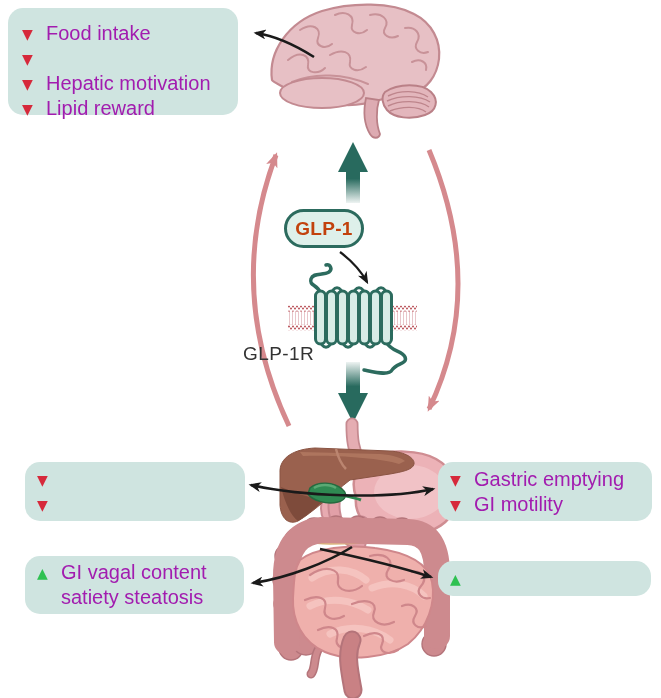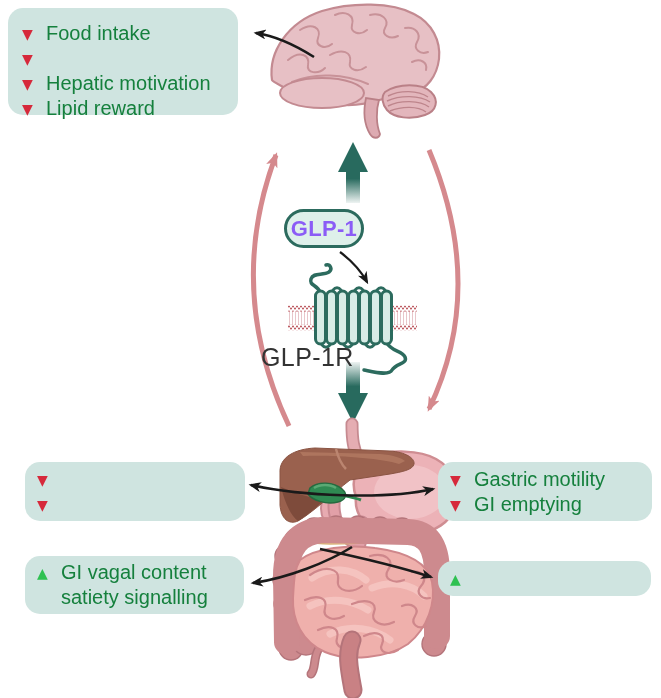--- a/index.html
+++ b/index.html
@@ -5,31 +5,31 @@
   html,body{margin:0;padding:0;background:#fff;}
   .stage{position:relative;width:661px;height:698px;background:#ffffff;overflow:hidden;
          font-family:"Liberation Sans",sans-serif;color:#1c2b2b;}
   .stage svg.art{position:absolute;left:0;top:0;}
   .ebox{position:absolute;background:#cfe4e0;border-radius:15px;box-sizing:border-box;}
   .row{display:flex;align-items:center;height:25px;}
   .tri{width:24px;min-width:24px;font-size:14px;line-height:1;
        font-family:"DejaVu Sans",sans-serif;text-align:left;}
   .tri[data-dir="down"]{color:#d6293b;}
   .tri[data-dir="up"]{color:#2ec151;}
-  .lbl{font-size:20px;line-height:25px;white-space:nowrap;color:#15803d;}
+  .lbl{font-size:20px;line-height:25px;white-space:nowrap;color:#a21caf;}
   #box-brain{left:8px;top:8px;width:230px;height:107px;padding:13px 6px 0 14px;}
   #box-hepatic{left:25px;top:462px;width:220px;height:59px;padding:5px 6px 0 12px;}
   #box-vagal{left:25px;top:556px;width:219px;height:58px;padding:4px 6px 0 12px;}
   #box-gastric{left:438px;top:462px;width:214px;height:59px;padding:5px 6px 0 12px;}
   #box-insulin{left:438px;top:561px;width:213px;height:35px;padding:5px 6px 0 12px;}
   .pill{position:absolute;left:284px;top:209px;width:80px;height:39px;box-sizing:border-box;
         background:#def0ea;border:3.5px solid #2c6b5e;border-radius:21px;
         display:flex;align-items:center;justify-content:center;
-        font-weight:700;font-size:22px;letter-spacing:.3px;color:#8b5cf6;}
-  .rlabel{position:absolute;left:261px;top:343px;font-size:25px;letter-spacing:.4px;color:#333;}
+        font-weight:700;font-size:19px;letter-spacing:.3px;color:#c2410c;}
+  .rlabel{position:absolute;left:243px;top:343px;font-size:19px;letter-spacing:.4px;color:#333;}
 </style>
 </head>
 <body>
 
 <div class="stage">
 
 <svg class="art" width="661" height="698" viewBox="0 0 661 698">
   <defs>
     <marker id="mBlack" viewBox="0 0 10 8" markerWidth="13" markerHeight="10" refX="8" refY="4" orient="auto-start-reverse" markerUnits="userSpaceOnUse">
       <path d="M0,0 L10,4 L0,8 L2.8,4 Z" fill="#1a1a1a"></path>
@@ -242,32 +242,32 @@
   </div>
 </div>
 
 <div class="ebox" id="box-vagal">
   <div class="row">
     <span class="tri" data-dir="up">▲</span>
     <span class="lbl">GI vagal content</span>
   </div>
   <div class="row">
     <span class="tri" data-dir="none"></span>
-    <span class="lbl">satiety signalling</span>
+    <span class="lbl">satiety steatosis</span>
   </div>
 </div>
 
 <div class="ebox" id="box-gastric">
   <div class="row">
     <span class="tri" data-dir="down">▼</span>
-    <span class="lbl">Gastric motility</span>
-  </div>
-  <div class="row">
-    <span class="tri" data-dir="down">▼</span>
-    <span class="lbl">GI emptying</span>
+    <span class="lbl">Gastric emptying</span>
+  </div>
+  <div class="row">
+    <span class="tri" data-dir="down">▼</span>
+    <span class="lbl">GI motility</span>
   </div>
 </div>
 
 <div class="ebox" id="box-insulin">
   <div class="row">
     <span class="tri" data-dir="up">▲</span>
   </div>
 </div>
 
 <div class="pill">GLP-1</div>

